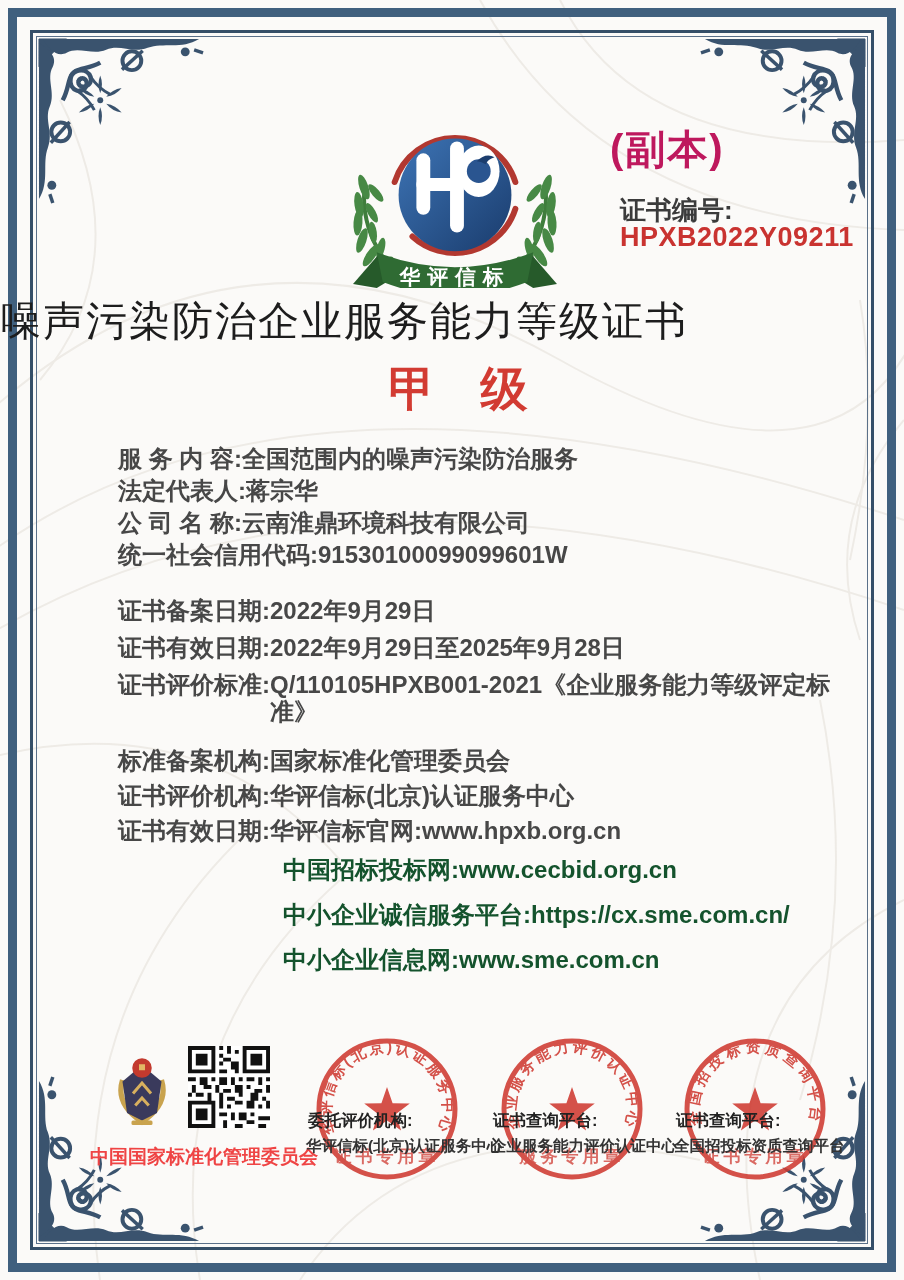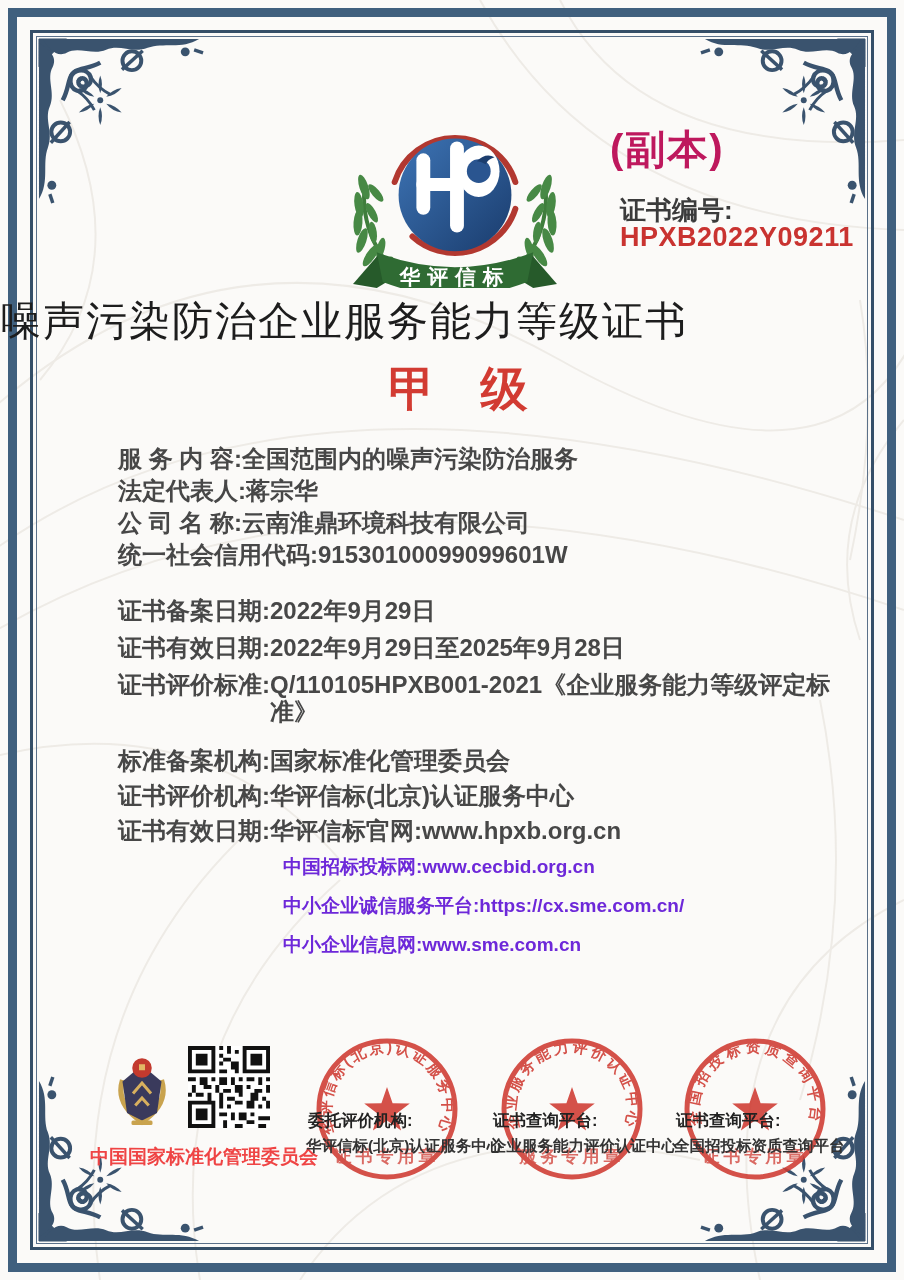--- a/index.html
+++ b/index.html
@@ -28,21 +28,21 @@
   .block{position:absolute;left:118px;right:60px;color:#474747;}
   .row{display:flex;align-items:flex-start;}
   .row .lab{white-space:nowrap;font-weight:700;}
   .row .val{flex:1;font-weight:600;}
   .info-block{top:446px;font-size:24px;line-height:25px;}
   .info-block .row{margin-bottom:7px;}
   .dates-block{top:597px;font-size:24px;line-height:27px;}
   .dates-block .row{margin-bottom:10px;justify-content:space-between;}
   .orgs-block{top:748px;font-size:24px;line-height:26px;}
   .orgs-block .row{margin-bottom:9px;}
-  .links-block{position:absolute;left:283px;top:854px;font-size:19px;color:#6d28d9;}
+  .links-block{position:absolute;left:283px;top:854px;font-size:24px;color:#14532d;}
   .links-block .qrow{margin-bottom:13px;font-weight:600;white-space:nowrap;}
   
   .authority{position:absolute;left:88px;top:1046px;width:232px;}
   .authority .imgs{display:flex;align-items:flex-start;}
   .emblem{width:60px;height:84px;margin-left:24px;margin-top:4px;}
   .qr{width:82px;height:82px;margin-left:16px;}
   .authority .cap{margin-top:10px;text-align:center;font-size:19px;font-weight:600;color:#ef4444;white-space:nowrap;}
   .seal{position:absolute;top:1024px;width:170px;height:170px;}
   .seal.s1{left:302px;}
   .seal.s2{left:487px;}

